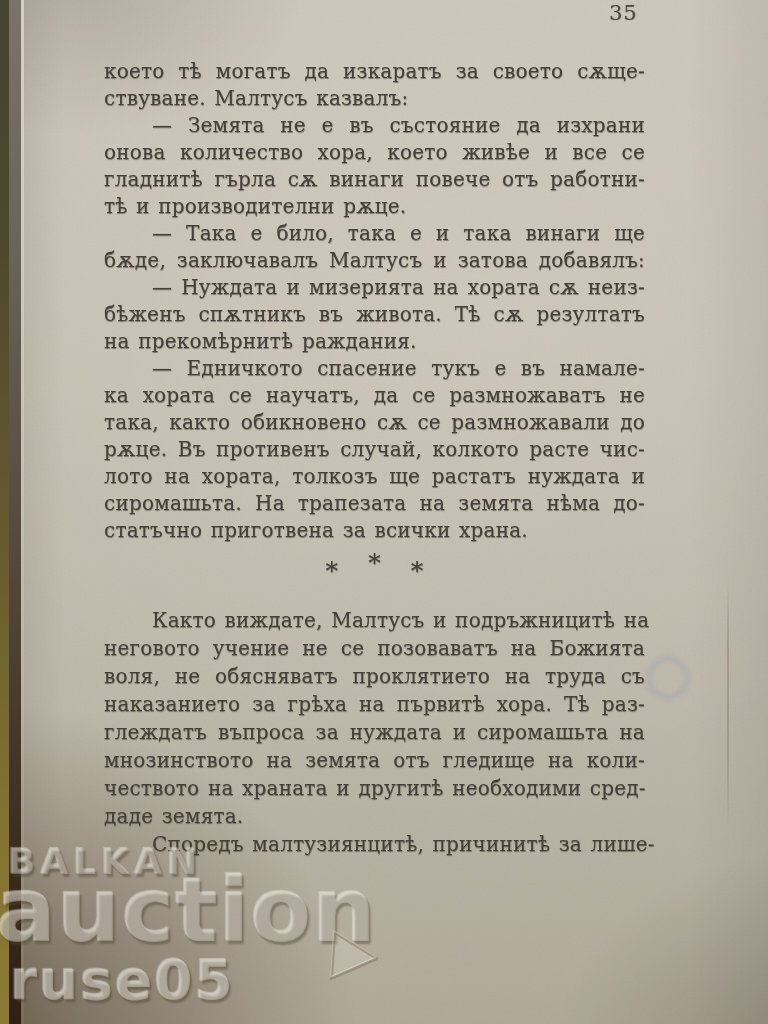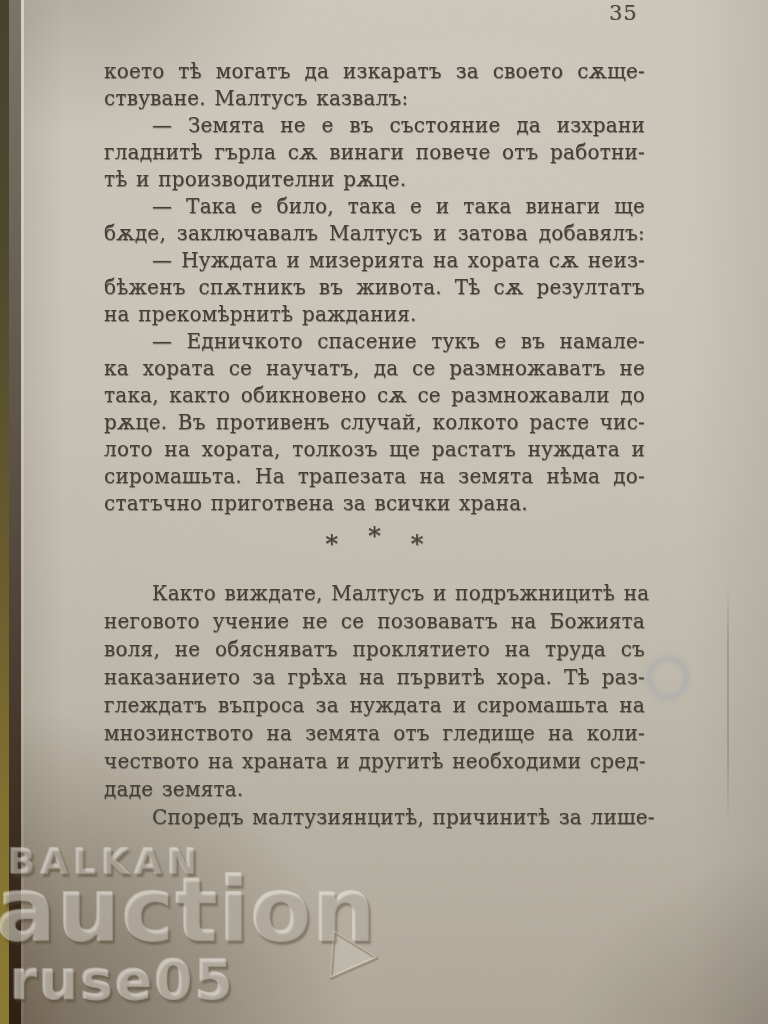--- a/index.html
+++ b/index.html
@@ -95,20 +95,21 @@
     <div class="edge-shadow"></div>
     <div class="edge-highlight"></div>
 
     <div class="page-number">35</div>
 
     <div class="text-block">
       <div class="section-top">
           <div class="text-line">което тѣ могатъ да изкаратъ за своето сѫще-</div>
           <div class="text-line para-end">ствуване. Малтусъ казвалъ:</div>
           <div class="text-line indent">— Земята не е въ състояние да изхрани</div>
+          <div class="text-line">онова количество хора, което живѣе и все се</div>
           <div class="text-line">гладнитѣ гърла сѫ винаги повече отъ работни-</div>
           <div class="text-line para-end">тѣ и производителни рѫце.</div>
           <div class="text-line indent">— Така е било, така е и така винаги ще</div>
           <div class="text-line">бѫде, заключавалъ Малтусъ и затова добавялъ:</div>
           <div class="text-line indent">— Нуждата и мизерията на хората сѫ неиз-</div>
           <div class="text-line">бѣженъ спѫтникъ въ живота. Тѣ сѫ резултатъ</div>
           <div class="text-line para-end">на прекомѣрнитѣ раждания.</div>
           <div class="text-line indent">— Едничкото спасение тукъ е въ намале-</div>
           <div class="text-line">ка хората се научатъ, да се размножаватъ не</div>
           <div class="text-line">така, както обикновено сѫ се размножавали до</div>

